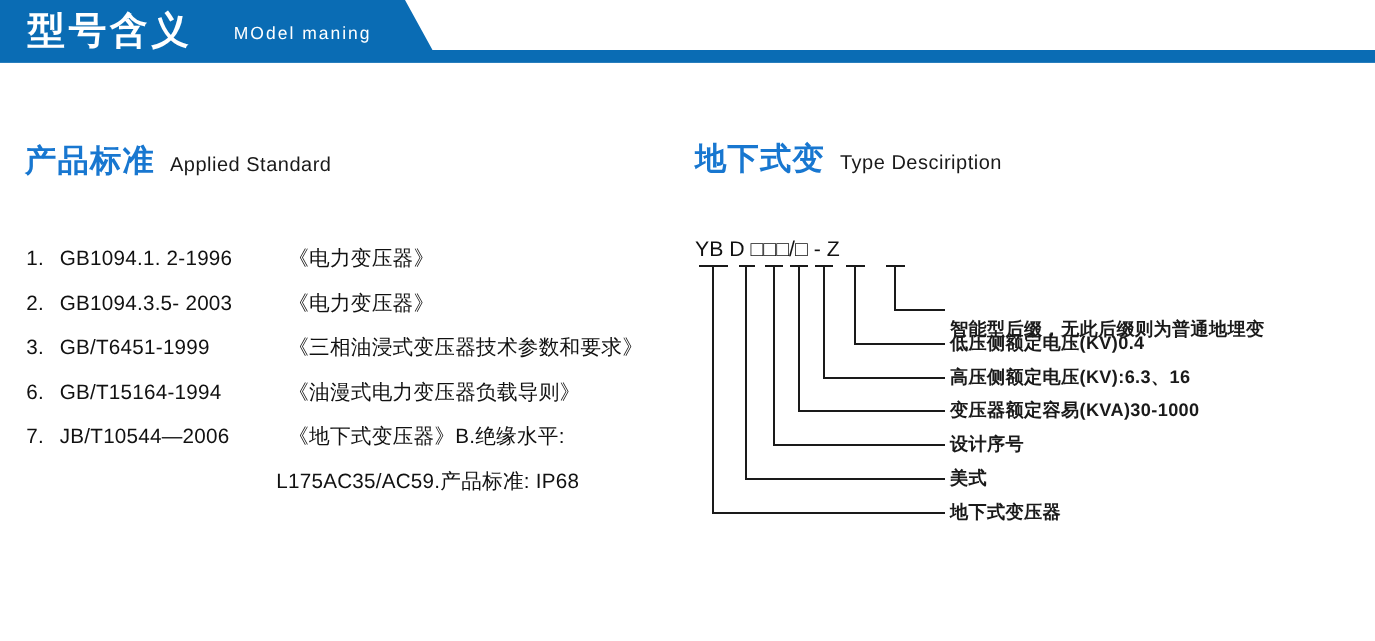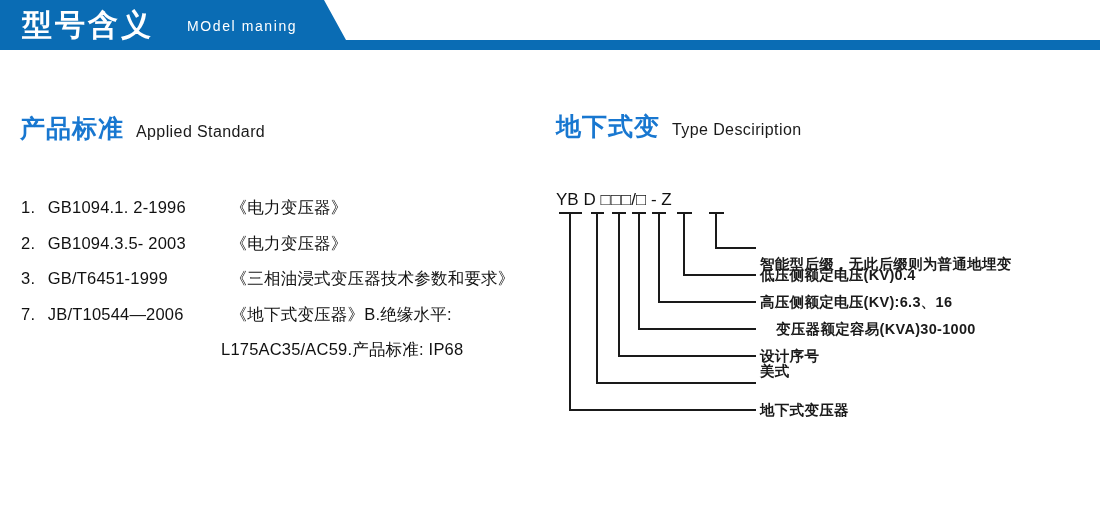--- a/index.html
+++ b/index.html
@@ -120,20 +120,25 @@
     <span class="std-num" style="width: 22px;">2.</span>
     <span class="std-code" style="width: 178px;">GB1094.3.5- 2003</span>
     <span class="std-name">《电力变压器》</span>
   </div>
   <div class="std-row">
     <span class="std-num" style="width: 22px;">3.</span>
     <span class="std-code" style="width: 178px;">GB/T6451-1999</span>
     <span class="std-name">《三相油浸式变压器技术参数和要求》</span>
   </div>
   <div class="std-row">
+    <span class="std-num" style="width: 22px;">6.</span>
+    <span class="std-code" style="width: 178px;">GB/T15164-1994</span>
+    <span class="std-name">《油漫式电力变压器负载导则》</span>
+  </div>
+  <div class="std-row">
     <span class="std-num" style="width: 22px;">7.</span>
     <span class="std-code" style="width: 178px;">JB/T10544—2006</span>
     <span class="std-name">《地下式变压器》B.绝缘水平:</span>
   </div>
   <div class="std-cont">L175AC35/AC59.产品标准: IP68</div>
 </div>
 
 <div id="model">
 
   <div id="model-code">YB D □□□/□ - Z</div>
@@ -162,17 +167,17 @@
       <path d="M83,30  L83,139  L200,139"></path>
       <path d="M63,30  L63,166  L200,166"></path>
       <path d="M41,30  L41,193  L200,193"></path>
       <path d="M14,30  L14,220  L200,220"></path>
     </g>
   </svg>
 
   <div class="lead-label" style="left:204px;top:50px;margin-top:16px;">智能型后缀，无此后缀则为普通地埋变</div>
   <div class="lead-label" style="left:204px;top:77px;">低压侧额定电压(KV)0.4</div>
   <div class="lead-label" style="left:204px;top:104px;">高压侧额定电压(KV):6.3、16</div>
-  <div class="lead-label" style="left:204px;top:131px;margin-left:16px;">变压器额定容易(KVA)30-1000</div>
+  <div class="lead-label" style="left:204px;top:131px;">变压器额定容易(KVA)30-1000</div>
   <div class="lead-label" style="left:204px;top:158px;">设计序号</div>
-  <div class="lead-label" style="left:204px;top:173px;">美式</div>
+  <div class="lead-label" style="left:204px;top:185px;">美式</div>
   <div class="lead-label" style="left:204px;top:212px;">地下式变压器</div>
 </div>
 
 </body></html>

